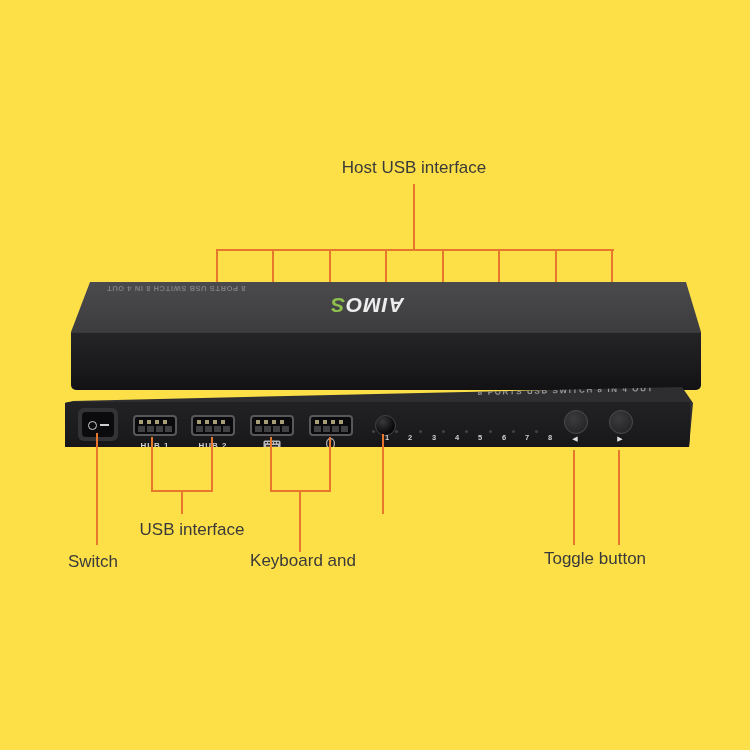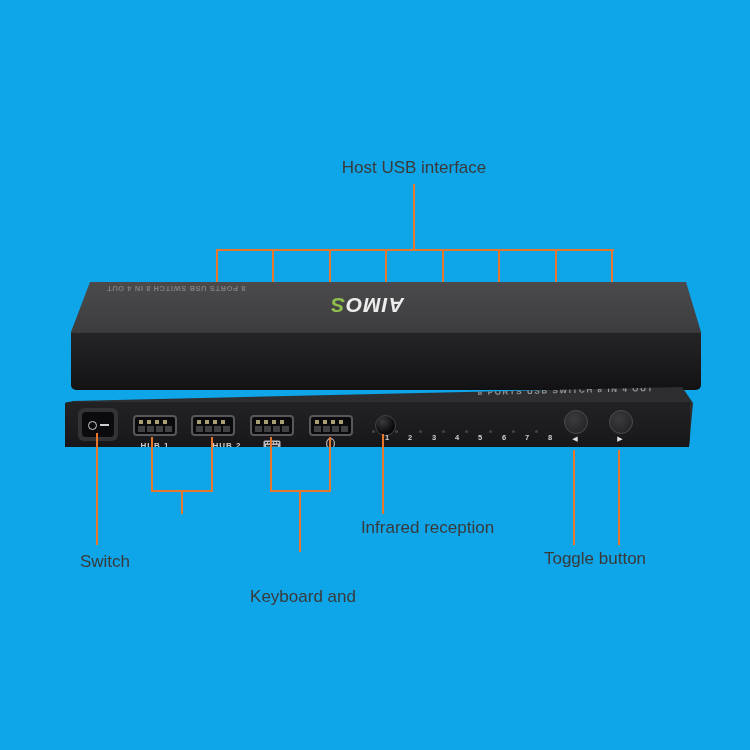--- a/index.html
+++ b/index.html
@@ -1,16 +1,16 @@
 <!DOCTYPE html>
 <html><head>
 <meta charset="utf-8">
 <style>
   html,body{margin:0;padding:0;background:#ffffff;}
-  .canvas{position:relative;width:750px;height:750px;background:#0ea5e9;overflow:hidden;
+  .canvas{position:relative;width:750px;height:750px;background:#fde047;overflow:hidden;
           font-family:"Liberation Sans","DejaVu Sans",sans-serif;}
   .ann{position:absolute;color:#3a3a3a;font-size:17px;line-height:22px;text-align:center;white-space:nowrap;}
   .oline{position:absolute;background:#e8772e;}
   
   .dev-top{position:absolute;left:70px;top:280px;width:634px;height:110px;}
   .dt-topface{position:absolute;left:0;top:0;width:634px;height:53px;
               background:linear-gradient(180deg,#4b4b4d 0%,#434345 55%,#3c3c3e 100%);
               clip-path:polygon(20px 2px,616px 2px,631px 52px,1px 52px);}
   .dt-toptext{position:absolute;left:18px;top:2px;width:176px;height:12px;line-height:12px;
               font-size:7.5px;font-weight:bold;letter-spacing:0.6px;color:#7f7f81;
@@ -127,21 +127,21 @@
           <div class="sym-dash"></div>
         </div>
       </div>
 
       <div class="usb" style="left:71px;top:29px;"></div>
       <div class="usb" style="left:129px;top:29px;"></div>
       <div class="usb" style="left:188px;top:29px;"></div>
       <div class="usb" style="left:247px;top:29px;"></div>
 
       <div class="hublabel" style="left:71px;">HUB 1</div>
-      <div class="hublabel" style="left:143px;">HUB 2</div>
+      <div class="hublabel" style="left:129px;">HUB 2</div>
 
       <svg class="icon-img" style="left:201px;top:54px;" width="18" height="9" viewBox="0 0 18 9">
         <rect x="0.5" y="0.5" width="17" height="8" rx="1.5" fill="#b9b9bb"></rect>
         <rect x="2" y="2" width="2" height="1.4" fill="#2a2a2c"></rect>
           <rect x="5" y="2" width="2" height="1.4" fill="#2a2a2c"></rect>
         <rect x="8" y="2" width="2" height="1.4" fill="#2a2a2c"></rect>
           <rect x="11" y="2" width="2" height="1.4" fill="#2a2a2c"></rect>
         <rect x="14" y="2" width="2" height="1.4" fill="#2a2a2c"></rect>
         <rect x="3" y="5" width="12" height="1.6" fill="#2a2a2c"></rect>
       </svg>
@@ -171,35 +171,35 @@
       <div class="chnum" style="left:482px;">8</div>
 
       <div class="tbtn" style="left:502px;"></div>
       <div class="tbtn" style="left:547px;"></div>
       <div class="arrow" style="left:507px;">◀</div>
       <div class="arrow" style="left:552px;">▶</div>
     </div>
   </div>
 
   <div class="oline" style="left:96px;top:433px;width:2px;height:112px;"></div>
-  <div class="ann" style="left:45px;top:551px;width:120px;">Switch</div>
+  <div class="ann" style="left:33px;top:551px;width:120px;">Switch</div>
 
   <div class="oline" style="left:151px;top:437px;width:2px;height:55px;"></div>
   <div class="oline" style="left:211px;top:437px;width:2px;height:55px;"></div>
   <div class="oline" style="left:151px;top:490px;width:62px;height:2px;"></div>
   <div class="oline" style="left:181px;top:492px;width:2px;height:22px;"></div>
+  <div class="ann" style="left:127px;top:519px;width:130px;">USB interface</div>
 
   <div class="oline" style="left:270px;top:437px;width:2px;height:55px;"></div>
   <div class="oline" style="left:329px;top:437px;width:2px;height:55px;"></div>
   <div class="oline" style="left:270px;top:490px;width:61px;height:2px;"></div>
   <div class="oline" style="left:299px;top:492px;width:2px;height:60px;"></div>
-  <div class="ann" style="left:228px;top:550px;width:150px;margin-top:36px;">
+  <div class="ann" style="left:228px;top:550px;width:150px;">
     <div>Keyboard and</div>
   </div>
 
   <div class="oline" style="left:382px;top:434px;width:2px;height:80px;"></div>
-  <div class="ann" style="left:350px;top:517px;width:155px;">Infrared reception</div>
 
   <div class="oline" style="left:573px;top:450px;width:2px;height:95px;"></div>
   <div class="oline" style="left:618px;top:450px;width:2px;height:95px;"></div>
   <div class="ann" style="left:519px;top:548px;width:152px;">Toggle button</div>
 
 </div>
 
 </body></html>

